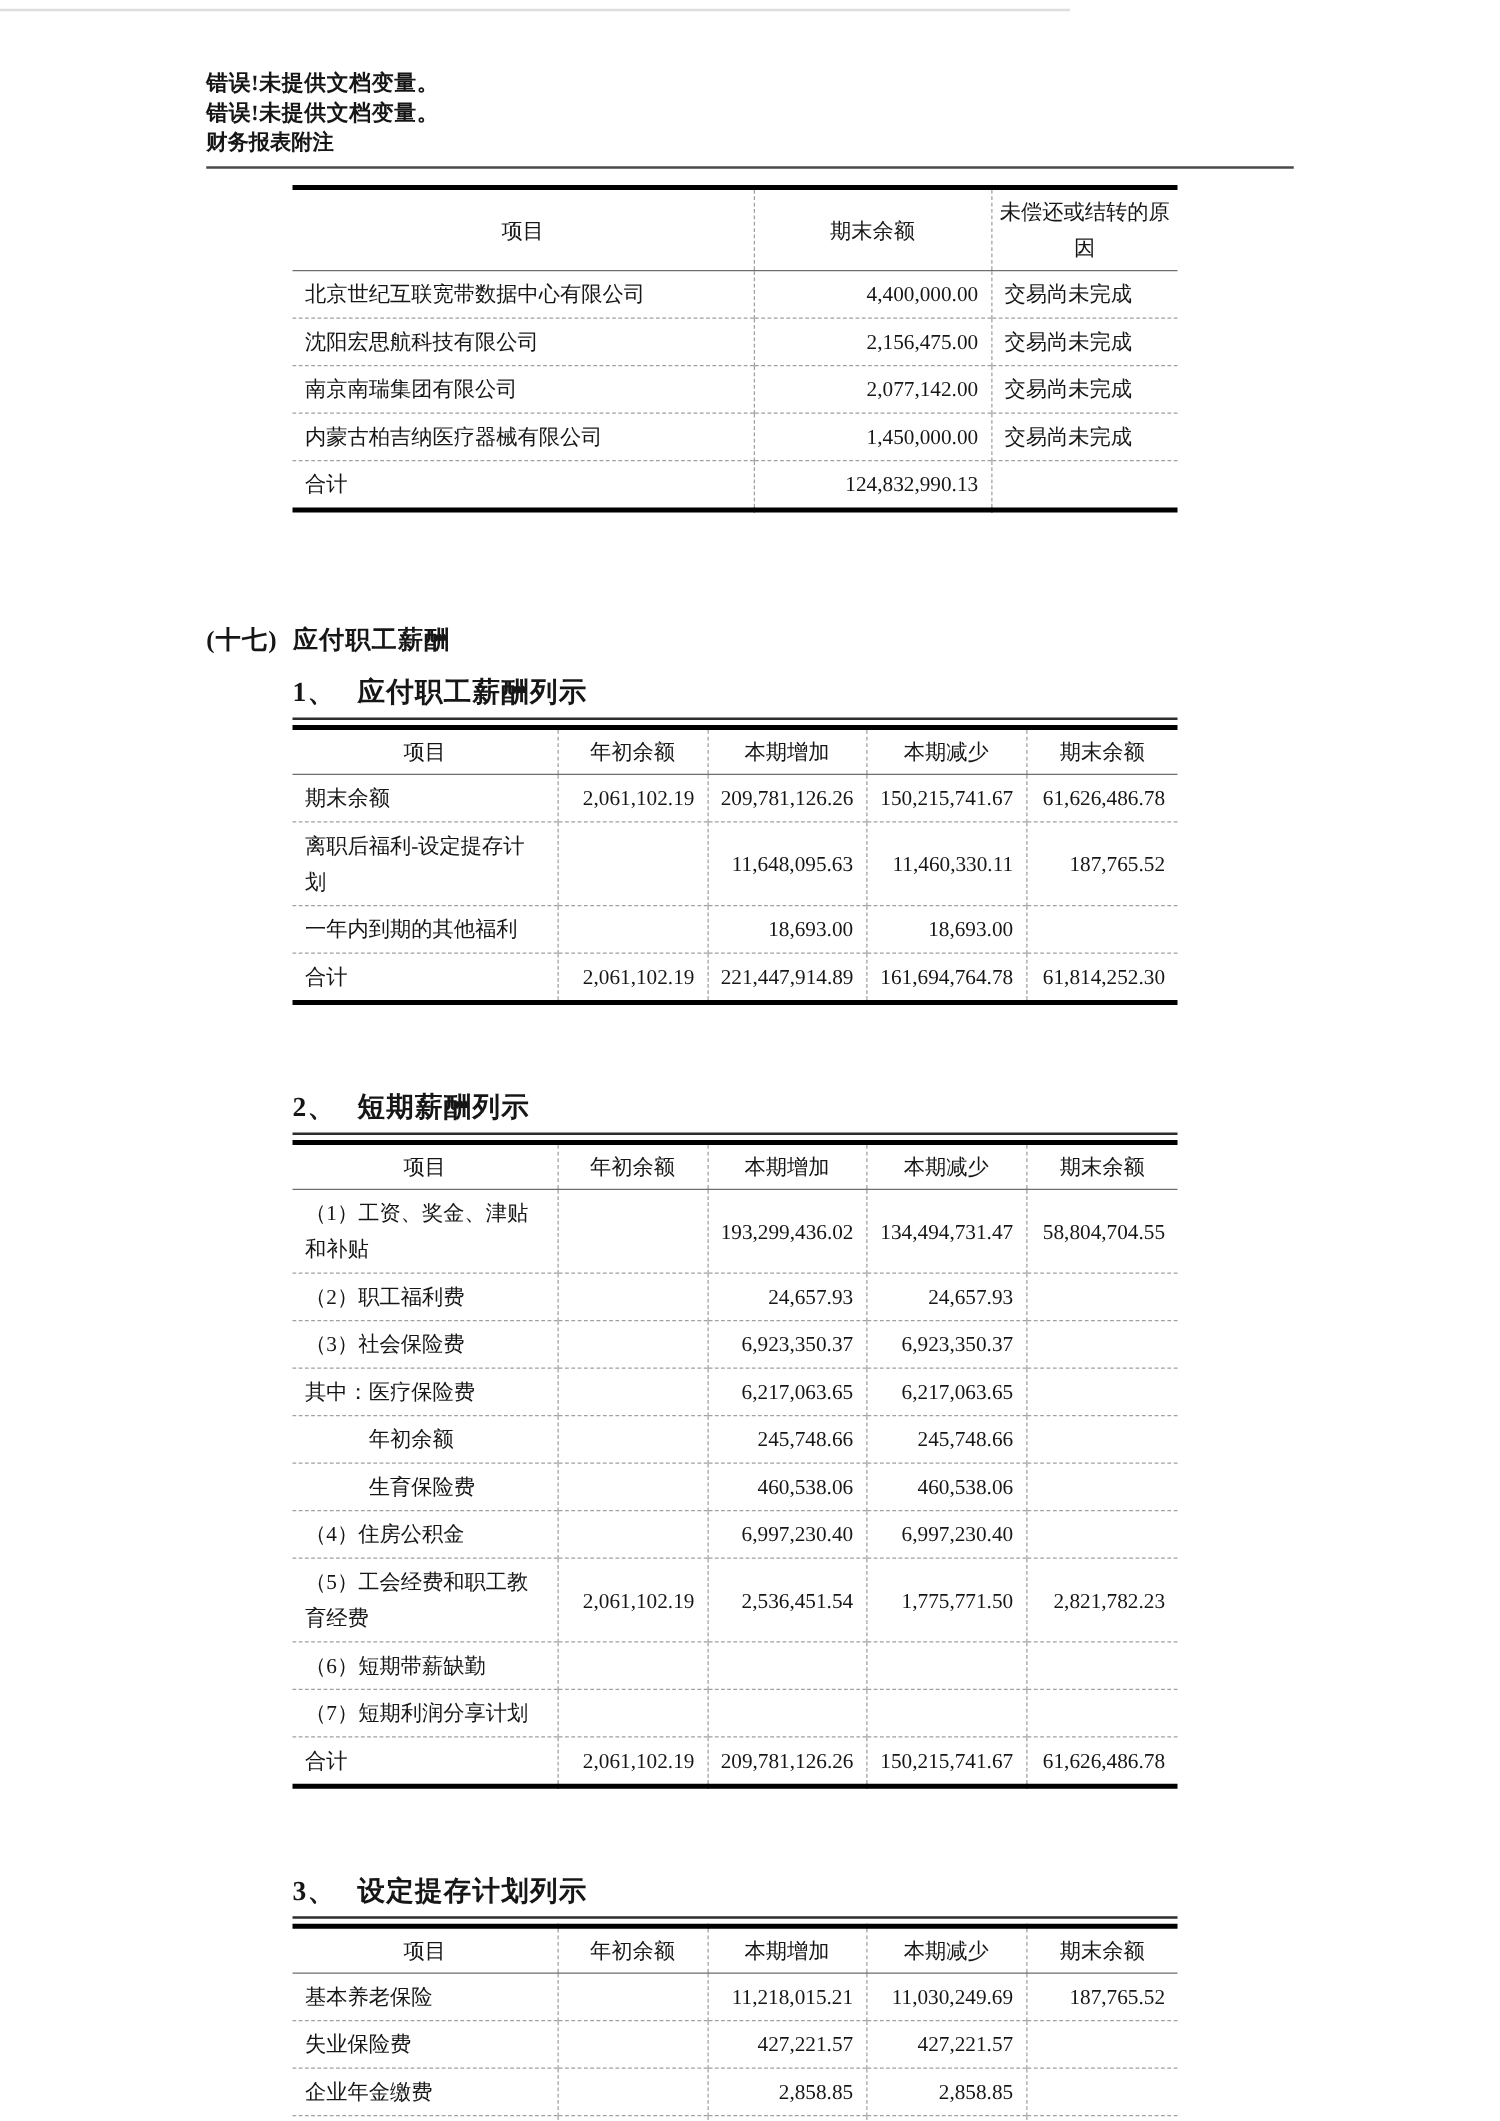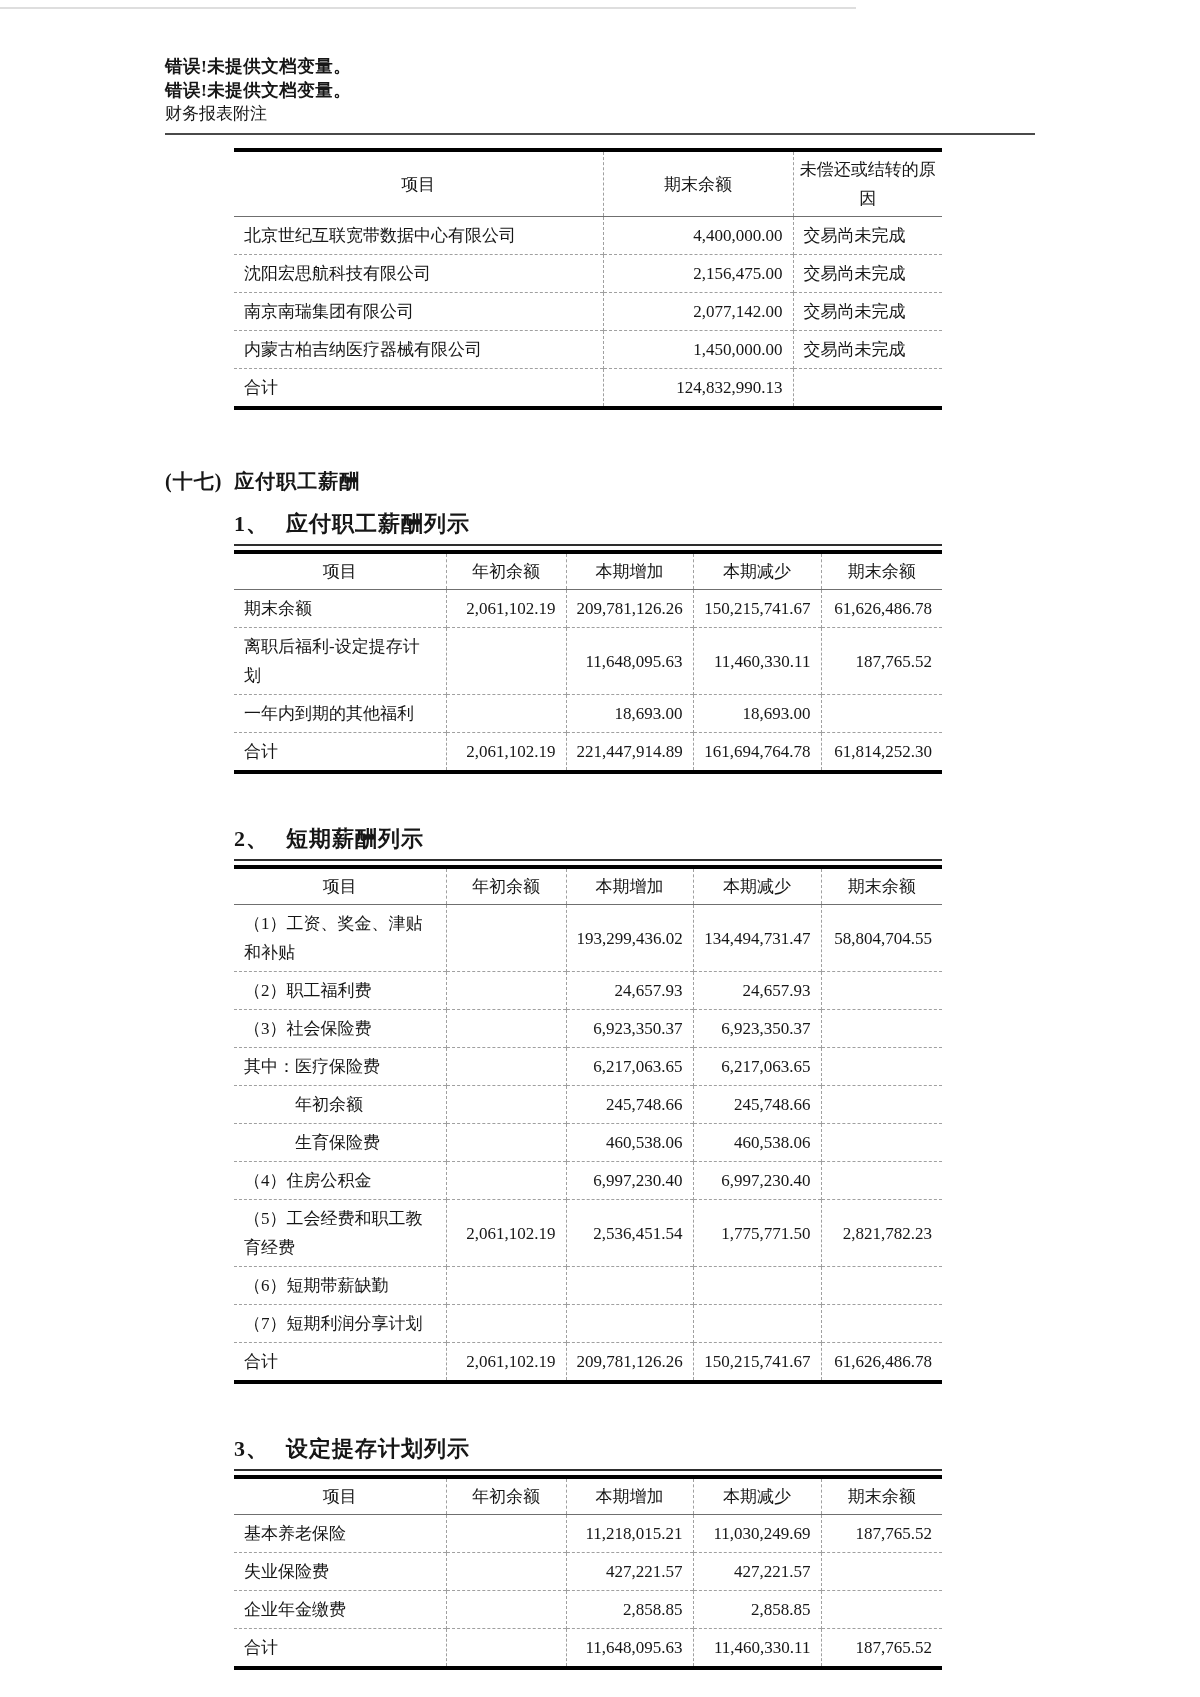--- a/index.html
+++ b/index.html
@@ -5,21 +5,21 @@
   html,body { margin:0; padding:0; background:#ffffff; }
   .page {
     position:relative; width:1200px; height:1697px; background:#ffffff;
     font-family:"Liberation Serif","DejaVu Serif",serif; color:#161616;
     overflow:hidden;
   }
   .scan-edge { position:absolute; top:7px; left:0; width:856px; height:2px; background:#dedede; }
   .content { position:absolute; top:54px; left:165px; width:870px; }
 
   .doc-error { font-weight:bold; font-size:17.5px; line-height:24px; letter-spacing:0.5px; }
-  .doc-subtitle { font-size:17px; line-height:24px; }
+  .doc-subtitle { font-size:17px; line-height:24px;font-weight:bold; }
   .header-rule { height:0; border-bottom:2px solid #4a4a4a; margin-top:7px; }
 
   .fin-table {
     border-collapse:collapse; table-layout:fixed; width:708px; margin-left:69px;
     border-top:4px solid #000; border-bottom:4px solid #000;
   }
   .fin-table th, .fin-table td {
     border-left:1px dashed #a0a0a0; font-size:17px; line-height:29px;
     padding:4px 10px; vertical-align:middle; overflow:hidden;
   }
@@ -31,32 +31,32 @@
   .ar { text-align:right; padding-right:13px; }
   .ac { text-align:left; }
 
   .tableA { margin-top:13px; }
   .tableA col.cA1 { width:369px; } .tableA col.cA2 { width:190px; } .tableA col.cA3 { width:149px; }
 
   .t5 col.c1 { width:212px; } .t5 col.c2 { width:120px; } .t5 col.c3 { width:127px; }
   .t5 col.c4 { width:128px; } .t5 col.c5 { width:121px; }
 
   .section-heading {
-    margin-top:58px; font-size:20px; font-weight:bold; letter-spacing:1px;
+    margin-top:88px; font-size:20px; font-weight:bold; letter-spacing:1px;
   }
   .section-heading .sec-num { display:inline-block; margin-right:12px; }
 
   .sub-heading {
     margin:14px 0 0 69px; width:708px; box-sizing:border-box;
     border-bottom:2px solid #2e2e2e; padding-bottom:5px;
     font-size:22px; font-weight:bold; letter-spacing:1px;
   }
   .sub-heading .sub-num { display:inline-block; min-width:52px; }
   .sub-table { margin-top:4px; }
-  .gap-lg { margin-top:50px; }
+  .gap-lg { margin-top:67px; }
 </style>
 </head>
 <body>
 
 <div class="page">
   <div class="scan-edge"></div>
   <div class="content">
 
     <div class="page-header">
       <div class="doc-error">错误!未提供文档变量。</div>

